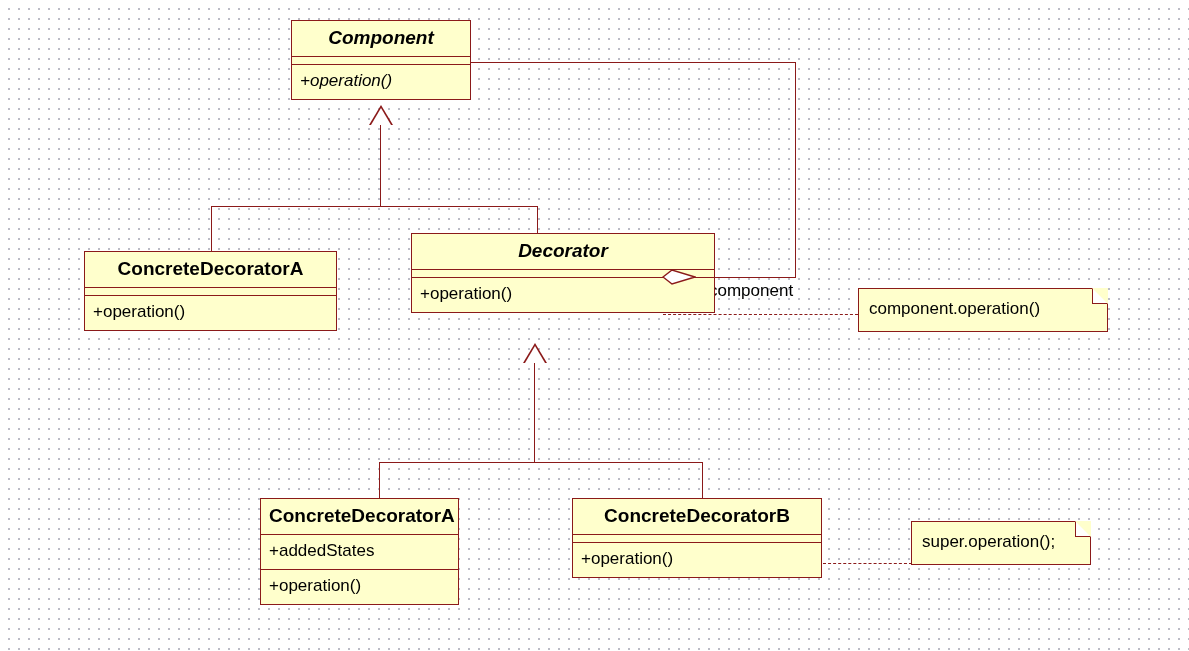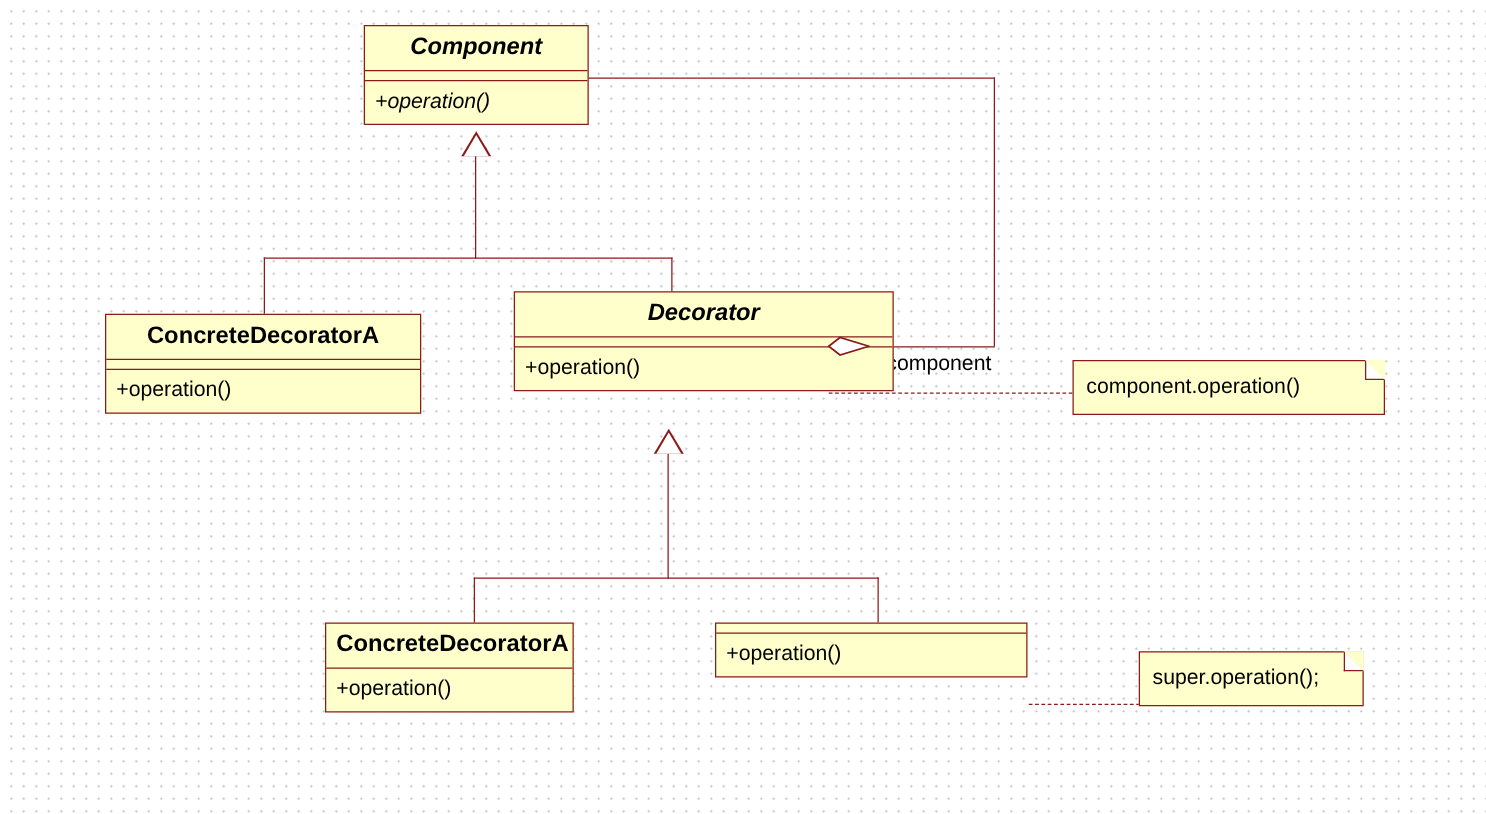--- a/index.html
+++ b/index.html
@@ -188,25 +188,29 @@
     <div class="uml-title abstract">Decorator</div>
     <div class="uml-compartment empty"></div>
     <div class="uml-compartment">
       <div class="row">+operation()</div>
     </div>
   </div>
 
   <div class="uml-class" style="left:260px; top:498px; width:199px;">
     <div class="uml-title">ConcreteDecoratorA</div>
     <div class="uml-compartment">
+      <div class="row">+addedStates</div>
+    </div>
+    <div class="uml-compartment">
       <div class="row">+operation()</div>
     </div>
   </div>
 
   <div class="uml-class" style="left:572px; top:498px; width:250px;">
+    <div class="uml-title">ConcreteDecoratorB</div>
     <div class="uml-compartment empty"></div>
     <div class="uml-compartment">
       <div class="row">+operation()</div>
     </div>
   </div>
 
   <div class="note" style="left:858px; top:288px; width:250px;">
     <div class="note-body">
       <div class="note-fold"></div>
       <div class="note-fold-diag"></div>

